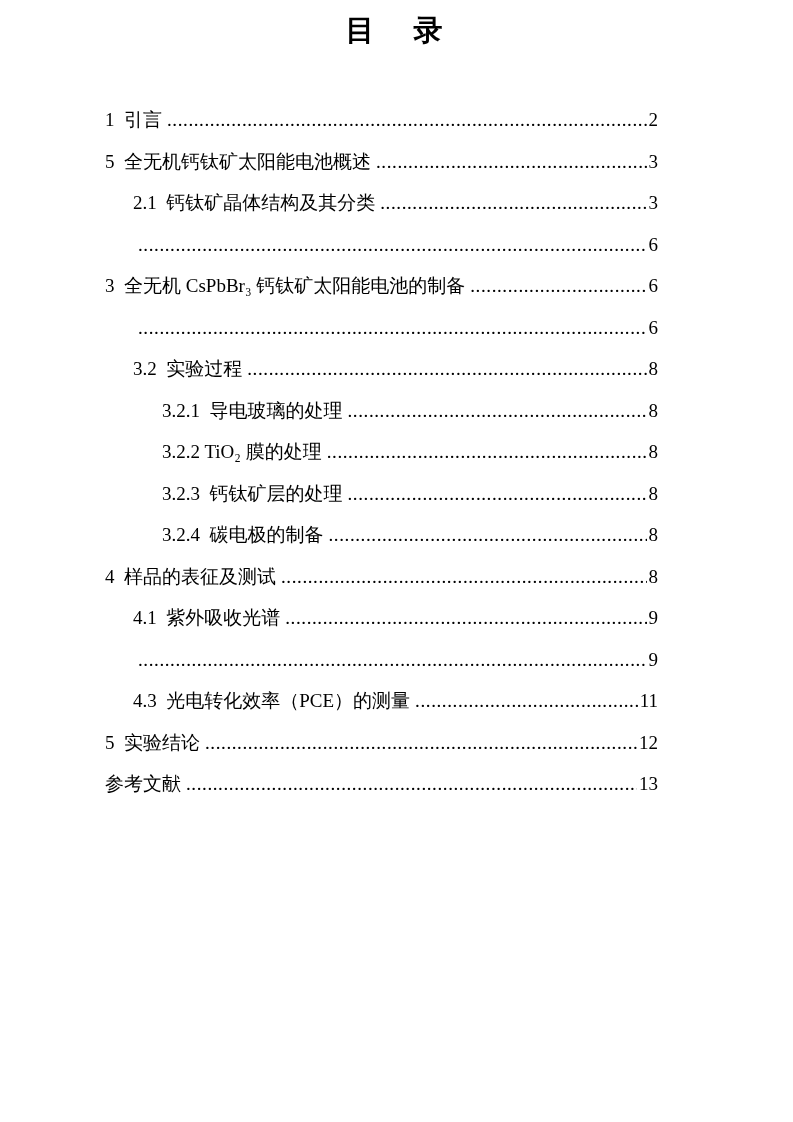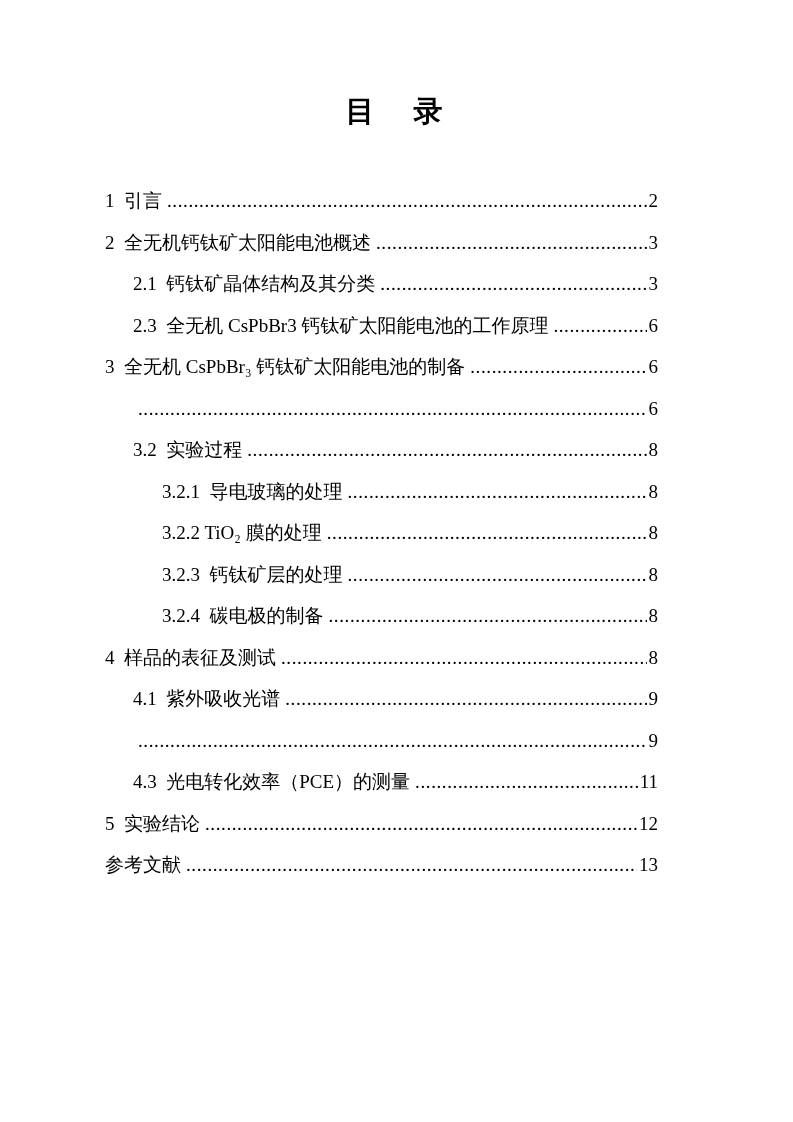--- a/index.html
+++ b/index.html
@@ -11,22 +11,21 @@
     position: relative;
     width: 793px;
     height: 1122px;
     background: #ffffff;
     color: #000000;
     font-family: "Liberation Serif", "DejaVu Serif", serif;
     overflow: hidden;
     box-sizing: border-box;
   }
   .doc-title {
-    margin: 1px;
-    padding-top: 92px;
+    margin: 12px;
     text-align: center;
     font-size: 29px;
     line-height: 36px;
     font-weight: bold;
     letter-spacing: 5px;
     white-space: pre;
   }
   .toc {
     margin: 51px 135px 0 105px;
     font-size: 19px;
@@ -67,31 +66,30 @@
 <div class="page">
   <h1 class="doc-title">目　录</h1>
 
   <div class="toc" id="toc-list">
       <div class="toc-row lvl-1">
         <span class="toc-label">1  引言</span>
         <span class="toc-leader"></span>
         <span class="toc-page-num">2</span>
       </div>
       <div class="toc-row lvl-1">
-        <span class="toc-label">2  全无机钙钛矿太阳能电池概述</span>
+        <span class="toc-label">5  全无机钙钛矿太阳能电池概述</span>
         <span class="toc-leader"></span>
         <span class="toc-page-num">3</span>
       </div>
       <div class="toc-row lvl-2">
         <span class="toc-label">2.1  钙钛矿晶体结构及其分类</span>
         <span class="toc-leader"></span>
         <span class="toc-page-num">3</span>
       </div>
       <div class="toc-row lvl-2">
-        <span class="toc-label">2.3  全无机 CsPbBr3 钙钛矿太阳能电池的工作原理</span>
         <span class="toc-leader"></span>
         <span class="toc-page-num">6</span>
       </div>
       <div class="toc-row lvl-1">
         <span class="toc-label">3  全无机 CsPbBr₃ 钙钛矿太阳能电池的制备</span>
         <span class="toc-leader"></span>
         <span class="toc-page-num">6</span>
       </div>
       <div class="toc-row lvl-2">
         <span class="toc-leader"></span>

